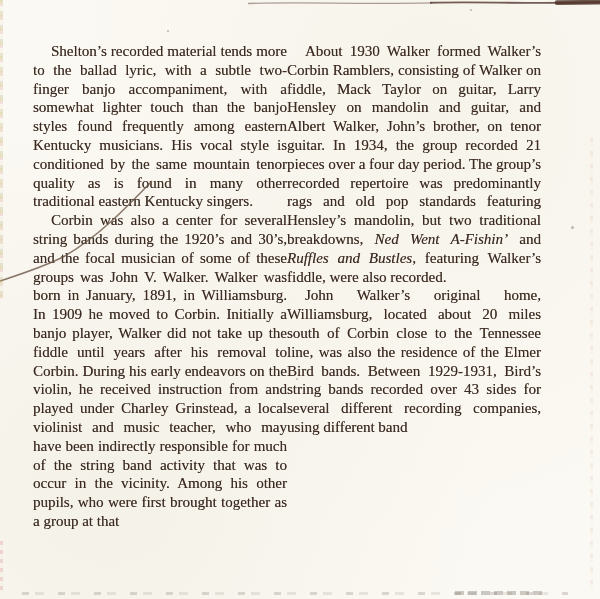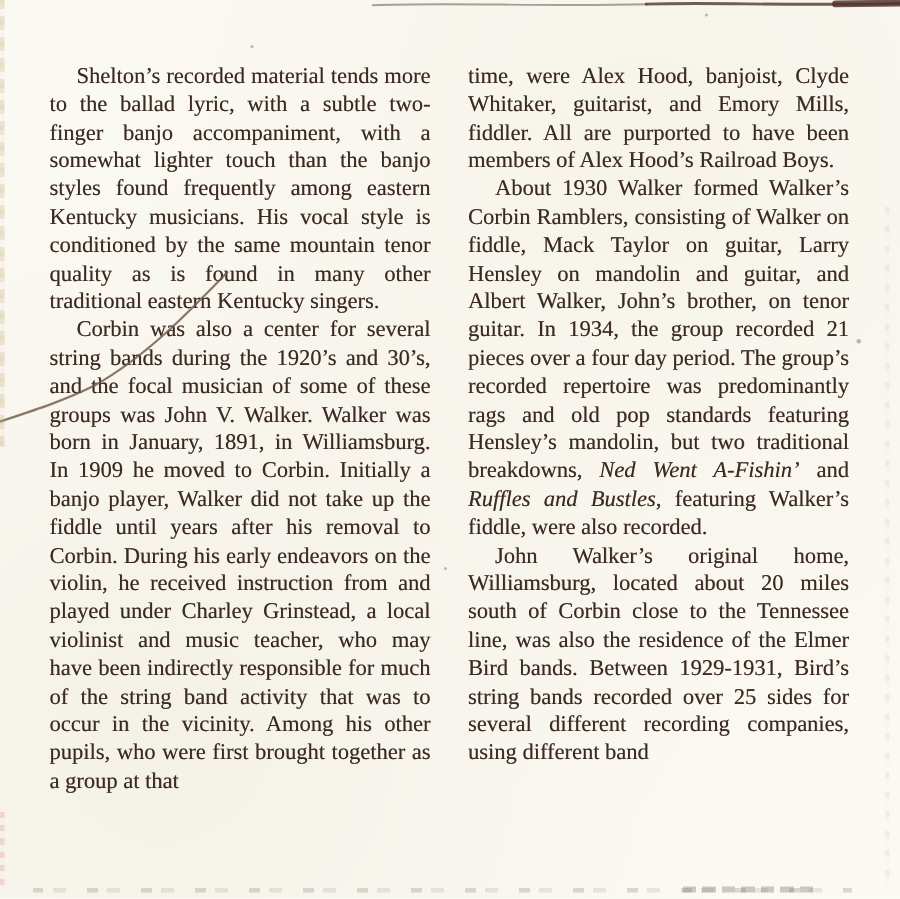--- a/index.html
+++ b/index.html
@@ -23,21 +23,20 @@
     background:
       radial-gradient(ellipse at 72% 18%, rgba(235,230,214,.30), transparent 62%),
       radial-gradient(ellipse at 18% 82%, rgba(226,220,203,.28), transparent 55%),
       var(--paper);
   }
   .columns {
     position: absolute;
     left: 33px; top: 42px;
     width: 534px;
     display: flex;
-    gap: 25px;
   }
   .col { width: 254px; }
   .para {
     margin: 0;
     color: var(--ink);
     font-size: 15px;
     line-height: 18.8px;
     text-align: justify;
     hyphens: none;
     text-shadow: 0.2px 0.2px 0.35px rgba(62,42,32,0.55);
@@ -113,23 +112,22 @@
 <body>
 
 <div class="page">
 
   <div class="columns">
     <div class="col">
         <p class="para indent"><span>Shelton’s recorded material tends more to the ballad lyric, with a subtle two-finger banjo accompaniment, with a somewhat lighter touch than the banjo styles found frequently among eastern Kentucky musicians. His vocal style is conditioned by the same mountain tenor quality as is found in many other traditional eastern Kentucky singers.</span></p>
         <p class="para indent"><span>Corbin was also a center for several string bands during the 1920’s and 30’s, and the focal musician of some of these groups was John V. Walker. Walker was born in January, 1891, in Williamsburg. In 1909 he moved to Corbin. Initially a banjo player, Walker did not take up the fiddle until years after his removal to Corbin. During his early endeavors on the violin, he received instruction from and played under Charley Grinstead, a local violinist and music teacher, who may have been indirectly responsible for much of the string band activity that was to occur in the vicinity. Among his other pupils, who were first brought together as a group at that</span></p>
       </div>
     <div class="col">
-        <p class="para"><span>time, were Alex Hood, banjoist, Clyde Whitaker, guitarist, and Emory Mills, fiddler. All are purported to have been members of Alex Hood’s Railroad Boys.</span></p>
         <p class="para indent"><span>About 1930 Walker formed Walker’s Corbin Ramblers, consisting of Walker on fiddle, Mack Taylor on guitar, Larry Hensley on mandolin and guitar, and Albert Walker, John’s brother, on tenor guitar. In 1934, the group recorded 21 pieces over a four day period. The group’s recorded repertoire was predominantly rags and old pop standards featuring Hensley’s mandolin, but two traditional breakdowns, </span><i>Ned Went A-Fishin’</i><span> and </span><i>Ruffles and Bustles</i><span>, featuring Walker’s fiddle, were also recorded.</span></p>
-        <p class="para indent"><span>John Walker’s original home, Williamsburg, located about 20 miles south of Corbin close to the Tennessee line, was also the residence of the Elmer Bird bands. Between 1929-1931, Bird’s string bands recorded over 25 sides for several different recording companies, using different band</span></p>
+        <p class="para indent"><span>John Walker’s original home, Williamsburg, located about 20 miles south of Corbin close to the Tennessee line, was also the residence of the Elmer Bird bands. Between 1929-1931, Bird’s string bands recorded over 43 sides for several different recording companies, using different band</span></p>
       </div>
   </div>
 
   <svg class="artifact-svg" width="600" height="599" viewBox="0 0 600 599">
     <path class="tl1" d="M248,3.5 C300,1.5 360,4.5 432,2.8"></path>
     <path class="tl2" d="M430,2.8 C478,1.2 522,4.2 600,2.2"></path>
     <path class="tl3" d="M557,2.6 L600,2.1"></path>
     <path class="scratch" d="M152,181 C126,208 97,238 63,257 C41,268 18,275 -3,282"></path>
   </svg>
 

